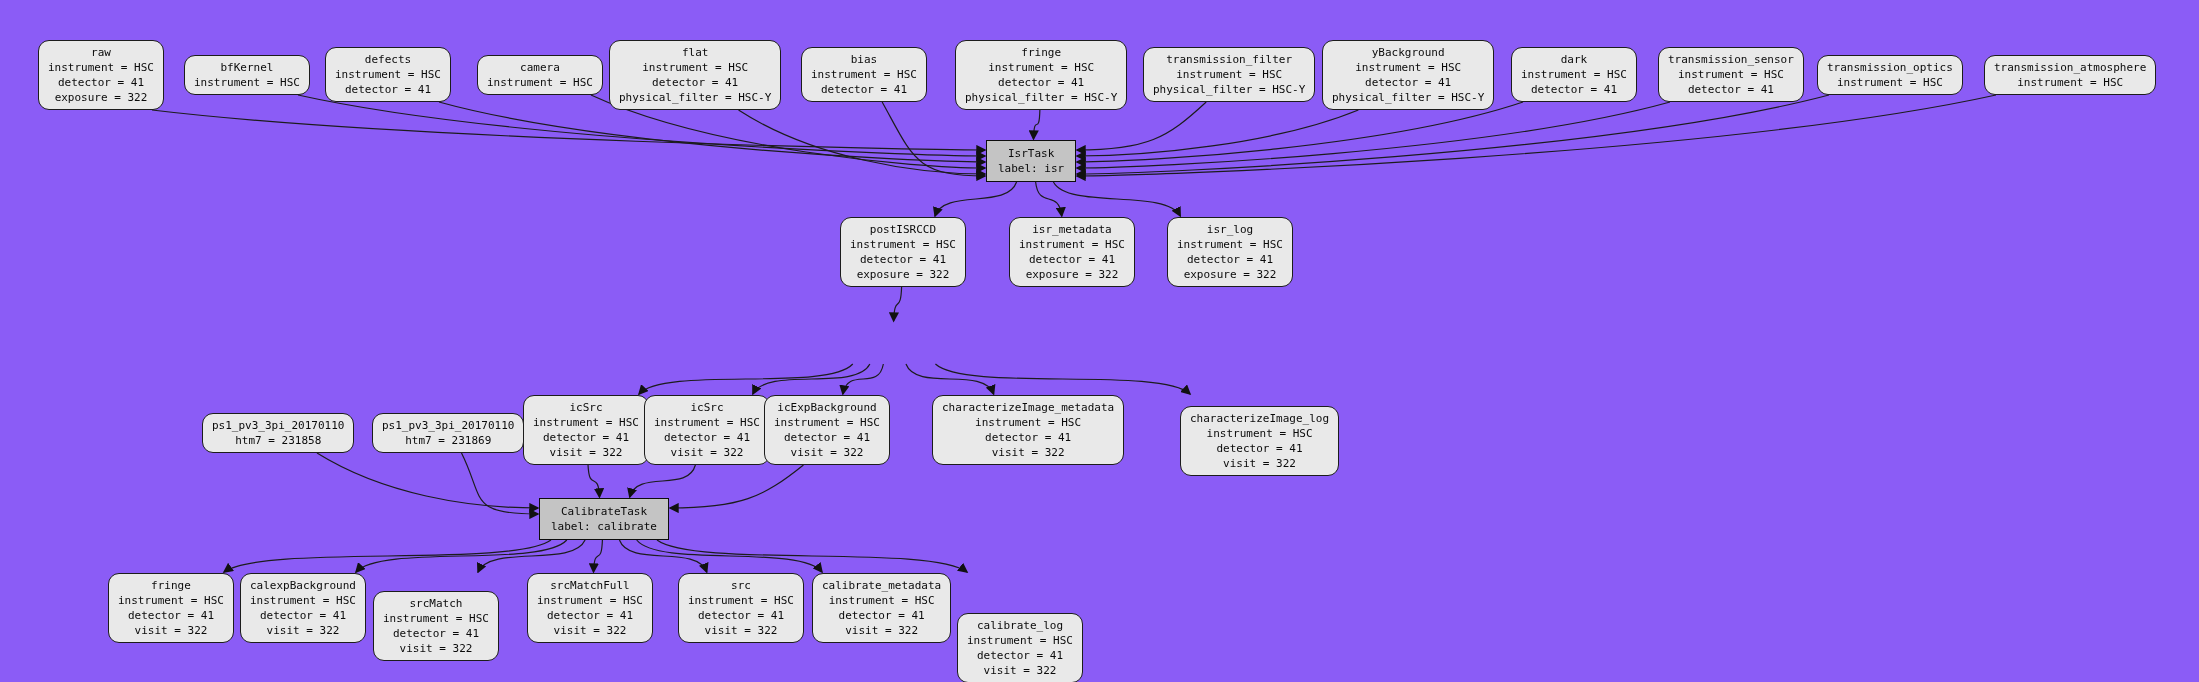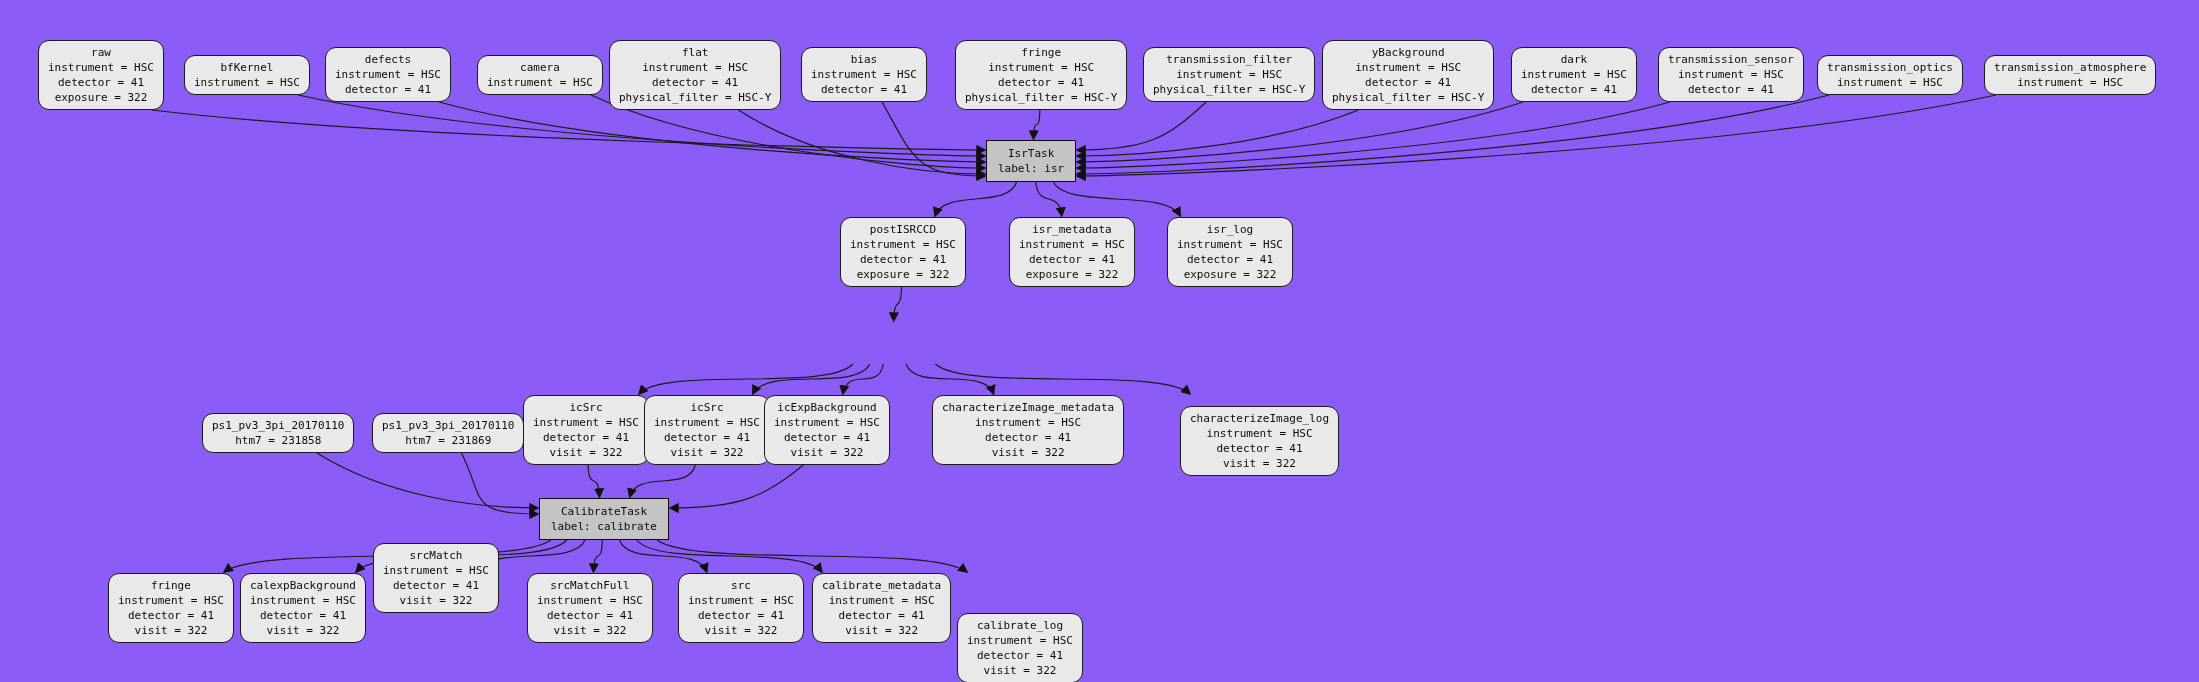--- a/index.html
+++ b/index.html
@@ -214,21 +214,21 @@
       <div class="field">instrument = HSC</div>
       <div class="field">detector = 41</div>
       <div class="field">visit = 322</div>
     </div>
     <div class="node dataset" style="left: 240px; top: 573px;">
       <div class="title">calexpBackground</div>
       <div class="field">instrument = HSC</div>
       <div class="field">detector = 41</div>
       <div class="field">visit = 322</div>
     </div>
-    <div class="node dataset" style="left: 373px; top: 543px; text-align: center;">
+    <div class="node dataset" style="left: 373px; top: 591px; text-align: center;">
       <div class="title">srcMatch</div>
       <div class="field">instrument = HSC</div>
       <div class="field">detector = 41</div>
       <div class="field">visit = 322</div>
     </div>
     <div class="node dataset" style="left: 527px; top: 573px;">
       <div class="title">srcMatchFull</div>
       <div class="field">instrument = HSC</div>
       <div class="field">detector = 41</div>
       <div class="field">visit = 322</div>

